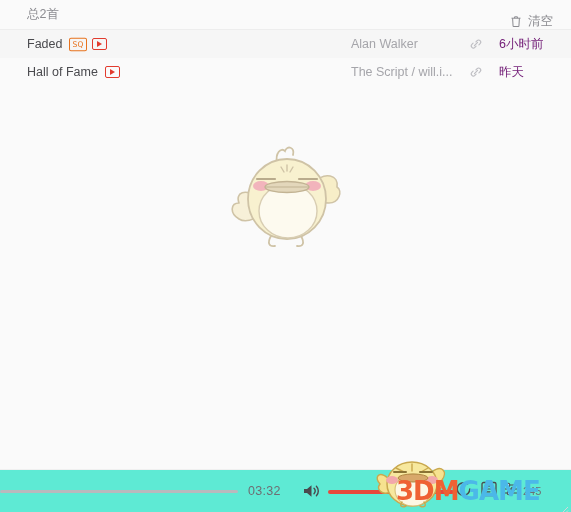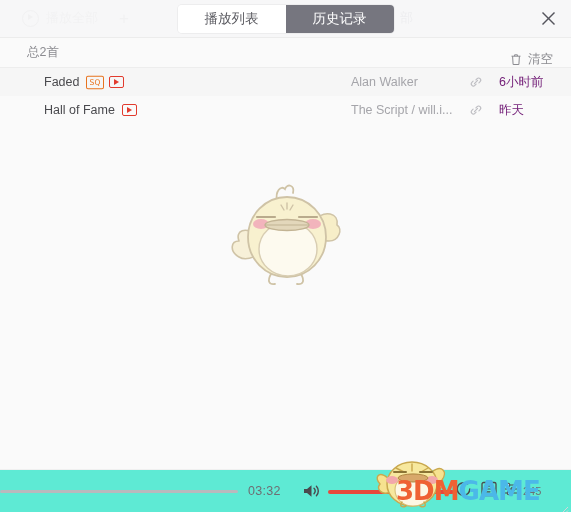--- a/index.html
+++ b/index.html
@@ -115,21 +115,20 @@
     height: 28px;
     display: flex; align-items: center;
     padding: 0 18px 0 27px;
     font-size: 12.5px;
     cursor: default;
   }
   .song-row.hover { background: #f6f6f6; }
   .song-title {
     color: #4a4a4e;
     white-space: nowrap;
-    margin-left: 17px;
   }
   .badges { display: flex; align-items: center; gap: 5px; margin-left: 7px; text-align: center; }
   .badge-sq {
     border: 1px solid #e8731e;
     color: #e8731e;
     font-size: 7.5px;
     line-height: 1;
     padding: 1.5px 2px;
     border-radius: 2px;
     letter-spacing: 0.2px;
@@ -273,44 +272,20 @@
     right: 2px; bottom: 2px;
     width: 10px; height: 10px;
     pointer-events: none;
   }
 </style>
 </head>
 <body>
 
 <div class="app">
 
-  <div class="header">
-
-    <div class="ghost-left">
-      <span class="ghost-playcircle"></span>
-      <span>播放全部</span>
-      <span class="ghost-plus">+</span>
-    </div>
-
-    <div class="ghost-right">
-      <span>部</span>
-    </div>
-
-    <div class="tabs">
-      <div class="tab inactive">播放列表</div>
-      <div class="tab active">历史记录</div>
-    </div>
-
-    <div class="close-btn">
-      <svg width="15" height="15" viewBox="0 0 15 15">
-        <line x1="1.5" y1="1.5" x2="13.5" y2="13.5" stroke="#55555c" stroke-width="1.4"></line>
-        <line x1="13.5" y1="1.5" x2="1.5" y2="13.5" stroke="#55555c" stroke-width="1.4"></line>
-      </svg>
-    </div>
-  </div>
 
   <div class="list-header">
     <span class="total">总2首</span>
     <div class="clear-btn">
       <span class="trash-icon">
         <svg width="12" height="13" viewBox="0 0 12 13">
           <path d="M1.5 3.2h9M4.6 3.2V1.8h2.8v1.4M2.6 3.2l0.5 8.3h5.8l0.5-8.3" fill="none" stroke="#8b8b90" stroke-width="1"></path>
         </svg>
       </span>
       <span>清空</span>

